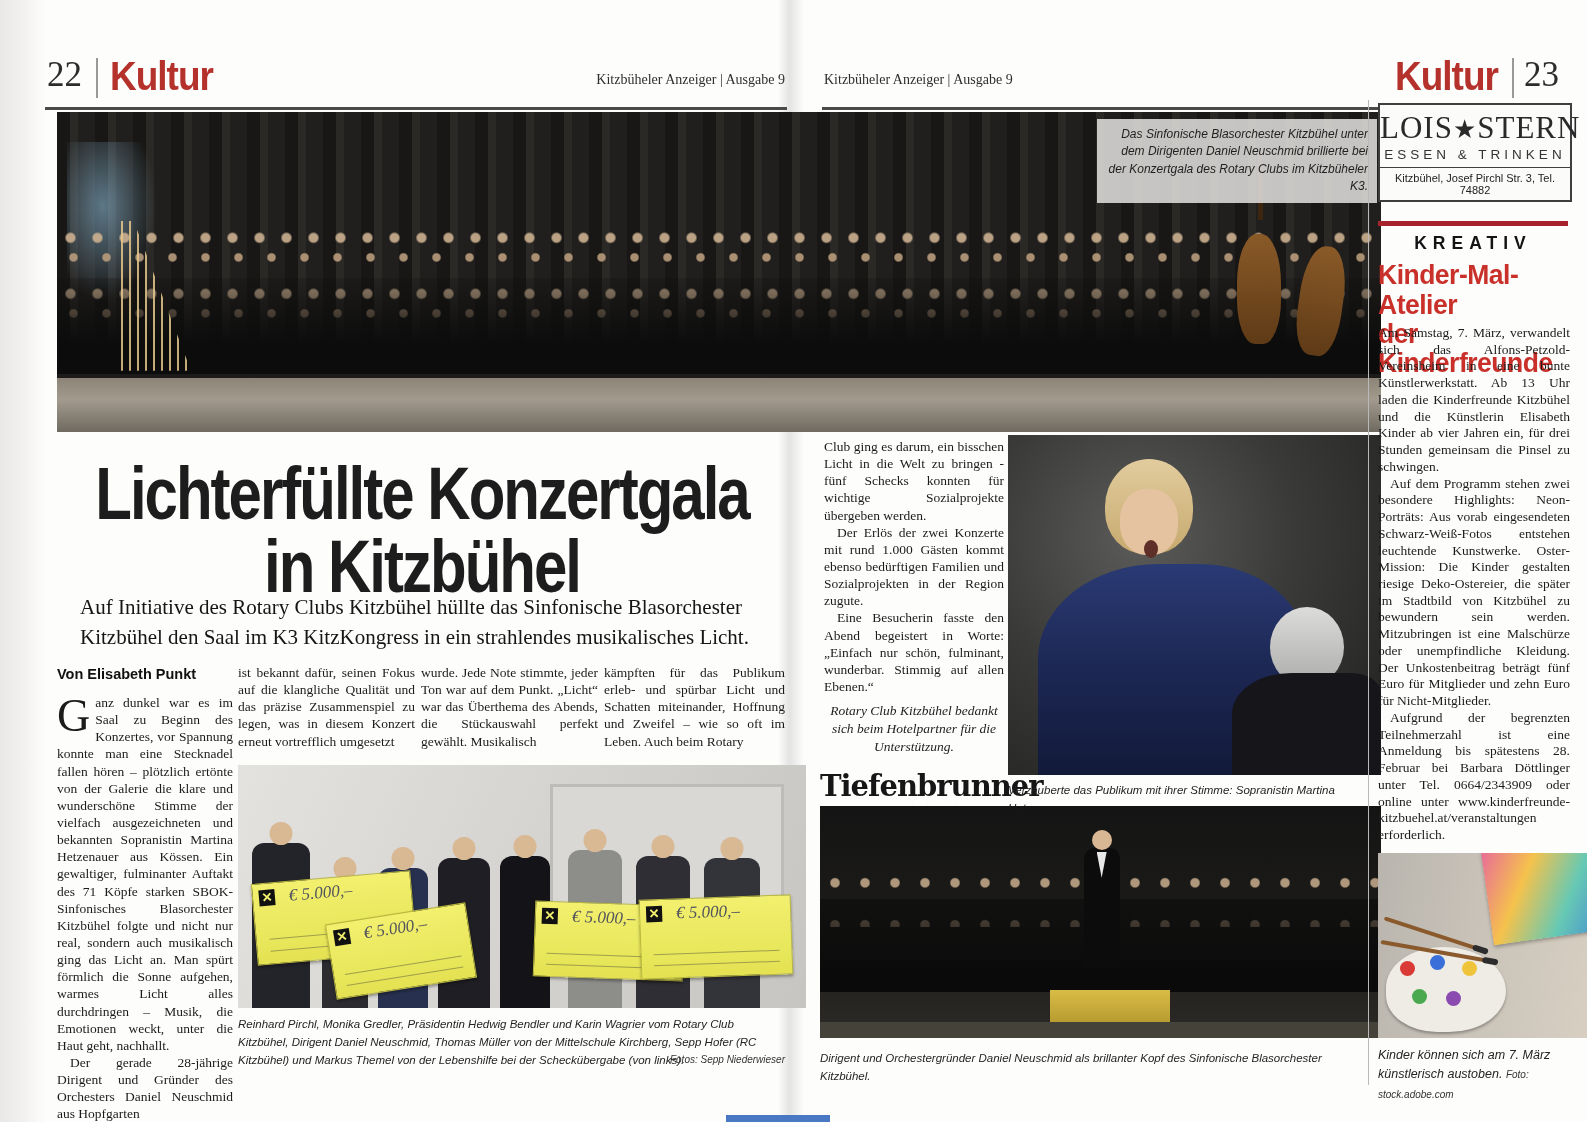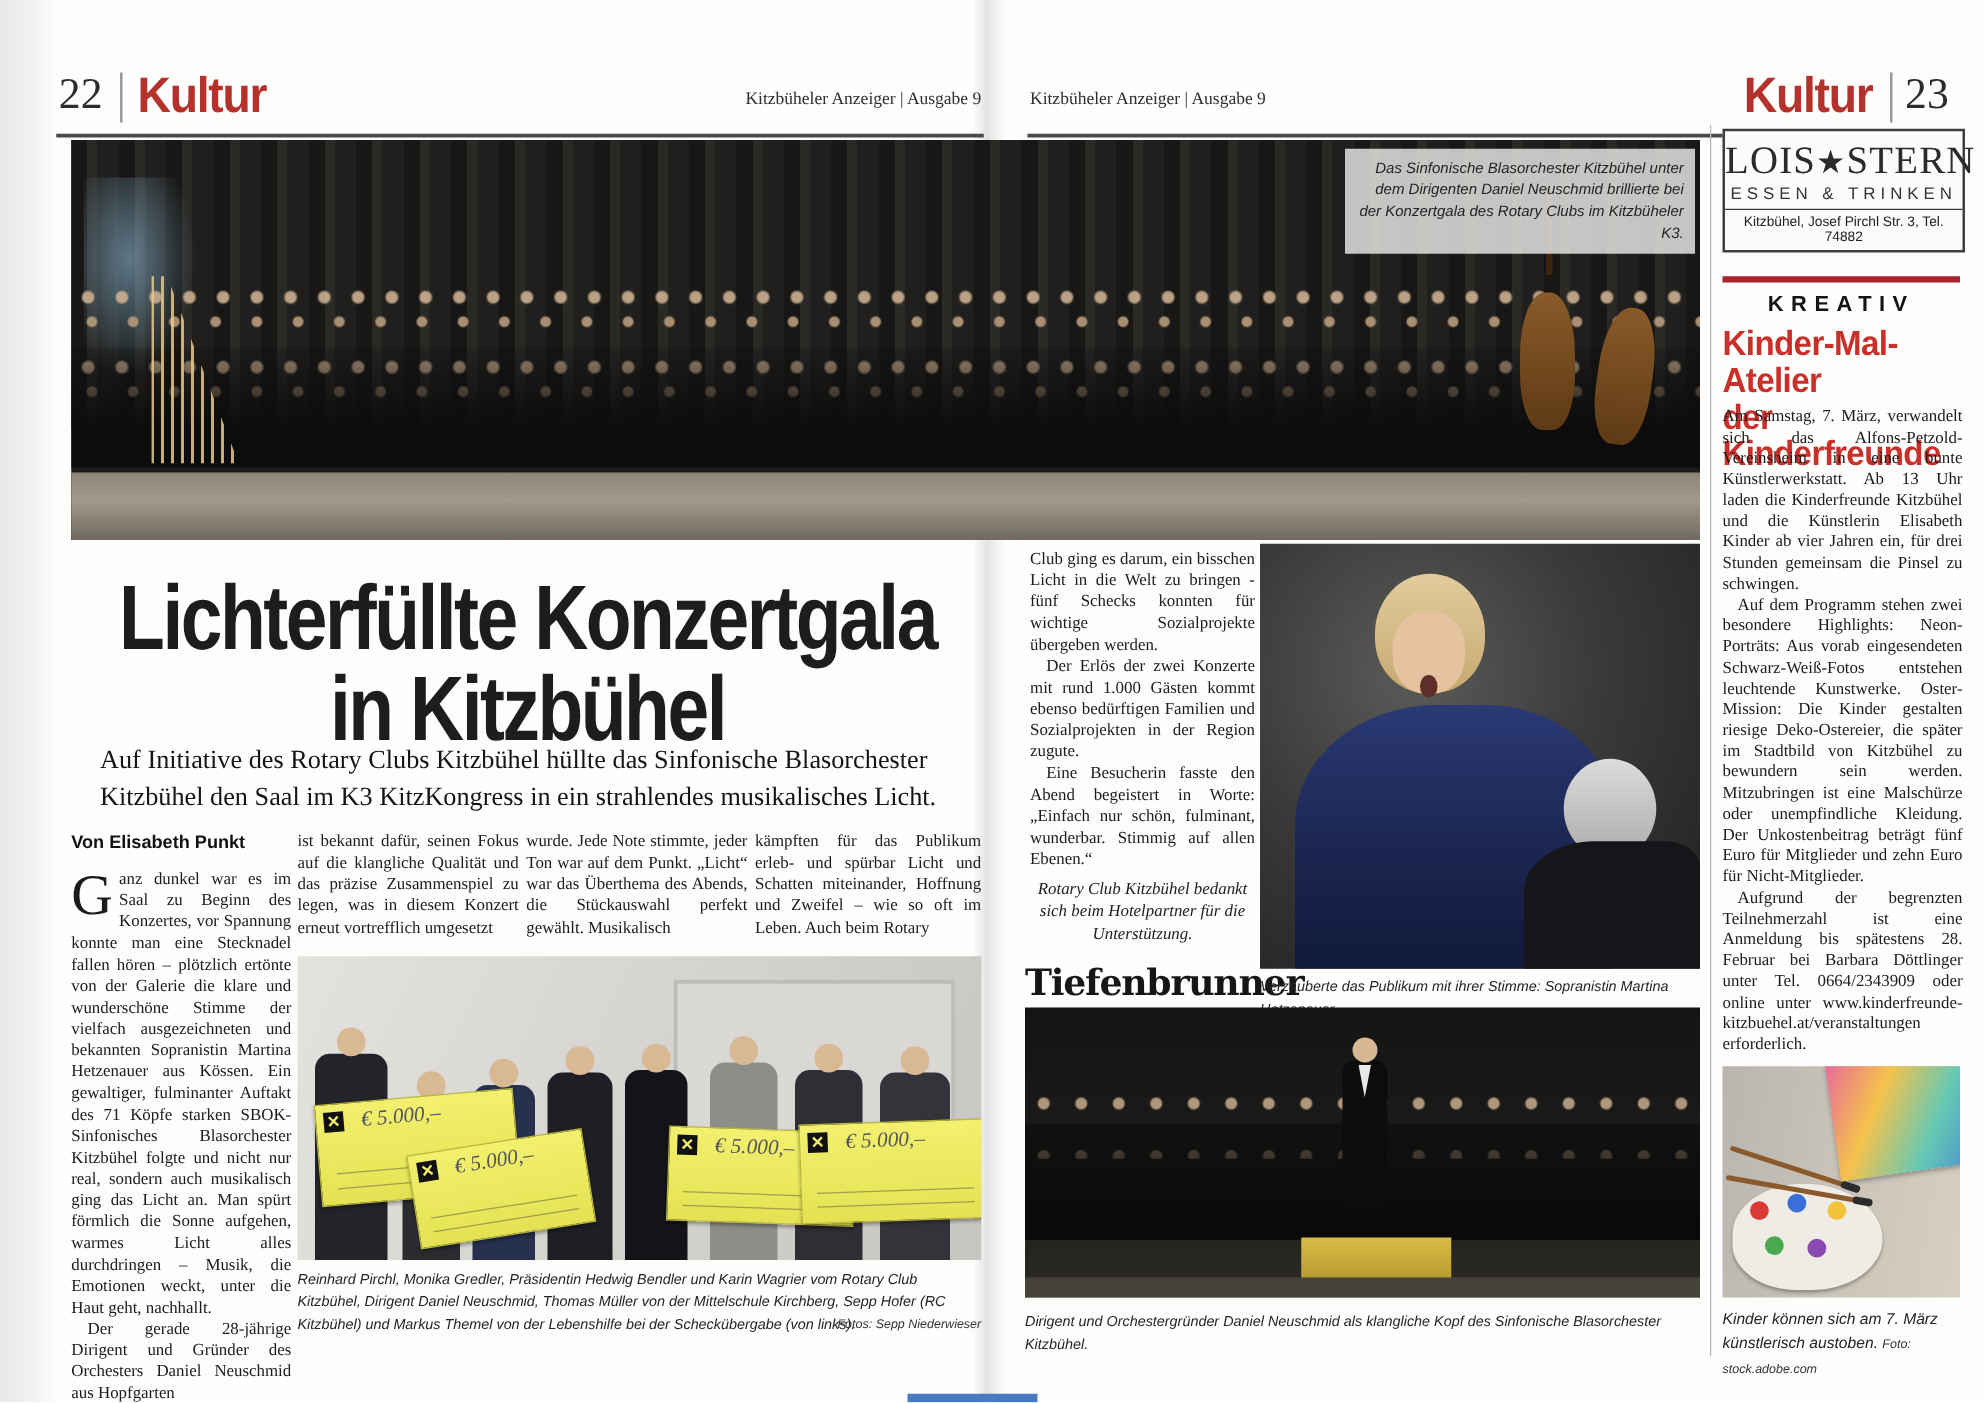--- a/index.html
+++ b/index.html
@@ -13,21 +13,21 @@
     background:linear-gradient(90deg,rgba(0,0,0,0) 0%,rgba(0,0,0,.10) 45%,rgba(0,0,0,0) 100%);}
   .blue-sliver{left:726px;top:1115px;width:104px;height:7px;background:#4a79c4;}
   
   .pagenum{font-size:35px;color:#2c2c2c;}
   .kultur{font-family:"Liberation Sans",sans-serif;font-weight:bold;font-size:37px;
           letter-spacing:-1px;color:#b5312c;transform:scaleY(1.08);transform-origin:top;}
   .hdr-div{width:2px;background:#999;}
   .masthead{font-size:14px;color:#2e2e2e;}
   .hdr-rule{height:2.5px;background:#4a4a4a;}
   
-  .photo{overflow:hidden;}
+  .photo{overflow:hidden;padding-left:21px;}
   .mainphoto{background:#1d1b19;}
   .curtain{position:absolute;inset:0 0 28% 0;
     background:repeating-linear-gradient(90deg,#181715 0 13px,#2b2926 13px 21px,#211f1d 21px 38px);}
   .glowleft{position:absolute;left:10px;top:30px;width:90px;height:160px;
     background:radial-gradient(ellipse at 40% 40%,rgba(150,200,230,.55),rgba(0,0,0,0) 70%);}
   .faces{position:absolute;left:0;top:34%;width:100%;height:38%;
     background-image:radial-gradient(circle 5px at 50% 30%,#cdb191 0 4px,rgba(0,0,0,0) 6px),
                      radial-gradient(circle 4px at 50% 65%,#b99c7d 0 3.5px,rgba(0,0,0,0) 5px);
     background-size:27px 56px,33px 56px;opacity:.9;}
   .bodies{position:absolute;left:0;top:52%;width:100%;height:30%;
@@ -239,21 +239,21 @@
   </div>
   <div class="abs cap" style="left:1008px;top:782px;width:352px;">Verzauberte das Publikum mit ihrer Stimme: Sopranistin Martina Hetzenauer.</div>
 
   <div class="abs photo condphoto" style="left:820px;top:806px;width:540px;height:232px;">
     <div class="cond-faces"></div>
     <div class="cond-bodies"></div>
     <div class="conductor"></div>
     <div class="podium"></div>
     <div class="condfloor"></div>
   </div>
-  <div class="abs cap" style="left:820px;top:1050px;width:540px;">Dirigent und Orchestergründer Daniel Neuschmid als klangliche Kopf des Sinfonische Blasorchester Kitzbühel.</div>
+  <div class="abs cap" style="left:820px;top:1050px;width:540px;">Dirigent und Orchestergründer Daniel Neuschmid als brillanter Kopf des Sinfonische Blasorchester Kitzbühel.</div>
 
   <div class="abs sb-divider" style="left:1368px;top:100px;height:985px;"></div>
 
   <div class="abs lois" style="left:1378px;top:103px;width:190px;">
     <div class="lois-name">
       <span>LOIS</span><span class="lois-star">★</span><span>STERN</span>
     </div>
     <div class="lois-sub">ESSEN &amp; TRINKEN</div>
     <div class="lois-addr">Kitzbühel, Josef Pirchl Str. 3, Tel. 74882</div>
   </div>

